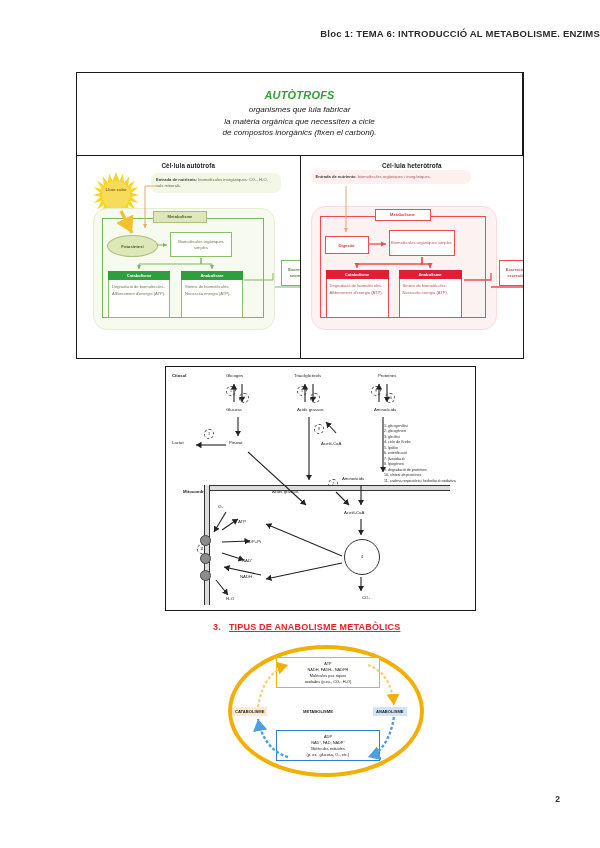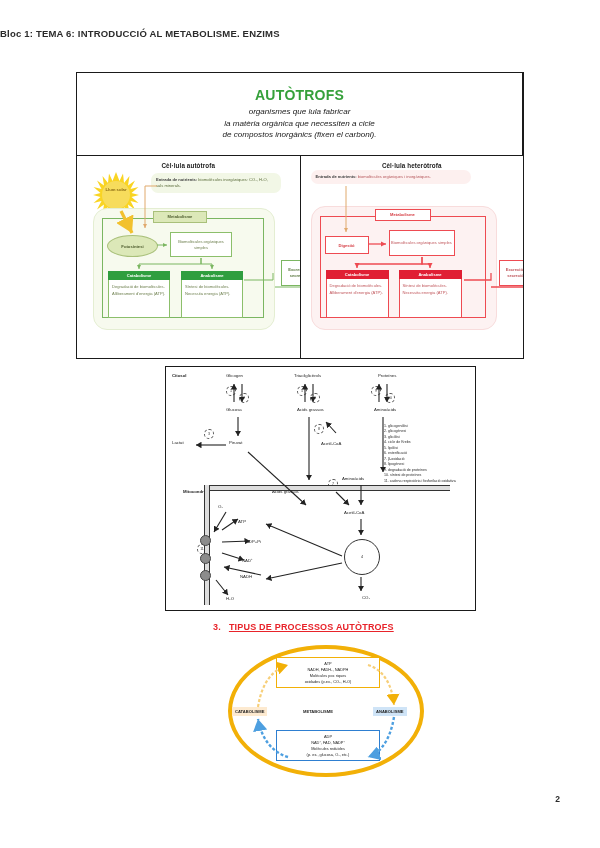--- a/index.html
+++ b/index.html
@@ -9,40 +9,40 @@
     font-family:"Liberation Sans", sans-serif;
     color:#000;
     position:relative;
     overflow:hidden;
   }
   .page{position:absolute;inset:0;}
 
   
   .doc-title{
     position:absolute;left:0;top:28px;width:600px;
-    text-align:left;
+    text-align:right;
     font-size:9.5px;font-weight:bold;letter-spacing:.2px;
     color:#2b2b2b;
   }
 
   
   .defs-table{
     position:absolute;left:76px;top:72px;width:448px;height:287px;
     border:1.1px solid #1a1a1a;
     box-sizing:border-box;
     display:flex;flex-direction:column;
   }
   .defs-row-top{display:flex;height:82px;border-bottom:1.1px solid #1a1a1a;}
   .defs-cell{
     flex:1;display:flex;flex-direction:column;align-items:center;justify-content:center;
     padding:5px 8px;box-sizing:border-box;
   }
   .defs-cell.left{border-right:1.1px solid #1a1a1a;}
   .def-head{
-    font-weight:bold;font-size:14px;
+    font-style:italic;font-weight:bold;font-size:11px;
     margin-bottom:3px;letter-spacing:.2px;
   }
   .def-head.auto{color:#35a03a;}
   .def-head.hetero{color:#e8232a;}
   .def-line{
     font-style:italic;font-size:8.1px;line-height:1.45;text-align:center;color:#1a1a1a;
     white-space:nowrap;
   }
 
   
@@ -394,21 +394,21 @@
       <div>6. esterificació</div>
       <div>7. β-oxidació</div>
       <div>8. lipogènesi</div>
       <div>9. degradació de proteïnes</div>
       <div>10. síntesi de proteïnes</div>
       <div style="white-space:normal;">11. cadena respiratòria i fosforilació oxidativa</div>
     </div>
   </div>
 
   <div class="sec-head">
-    <span class="num">3.</span><span class="txt">TIPUS DE PROCESSOS AUTÒTROFS</span>
+    <span class="num">3.</span><span class="txt">TIPUS DE ANABOLISME METABÒLICS</span>
   </div>
 
   <div class="meta-fig">
     <div class="ellipse"></div>
 
     <div class="mbox top" style="left:48px;top:12px;width:104px;">
       <div>ATP</div>
       <div>NADH, FADH₂, NADPH</div>
       <div>Molècules poc riques</div>
       <div>oxidades (p.ex., CO₂, H₂O)</div>

